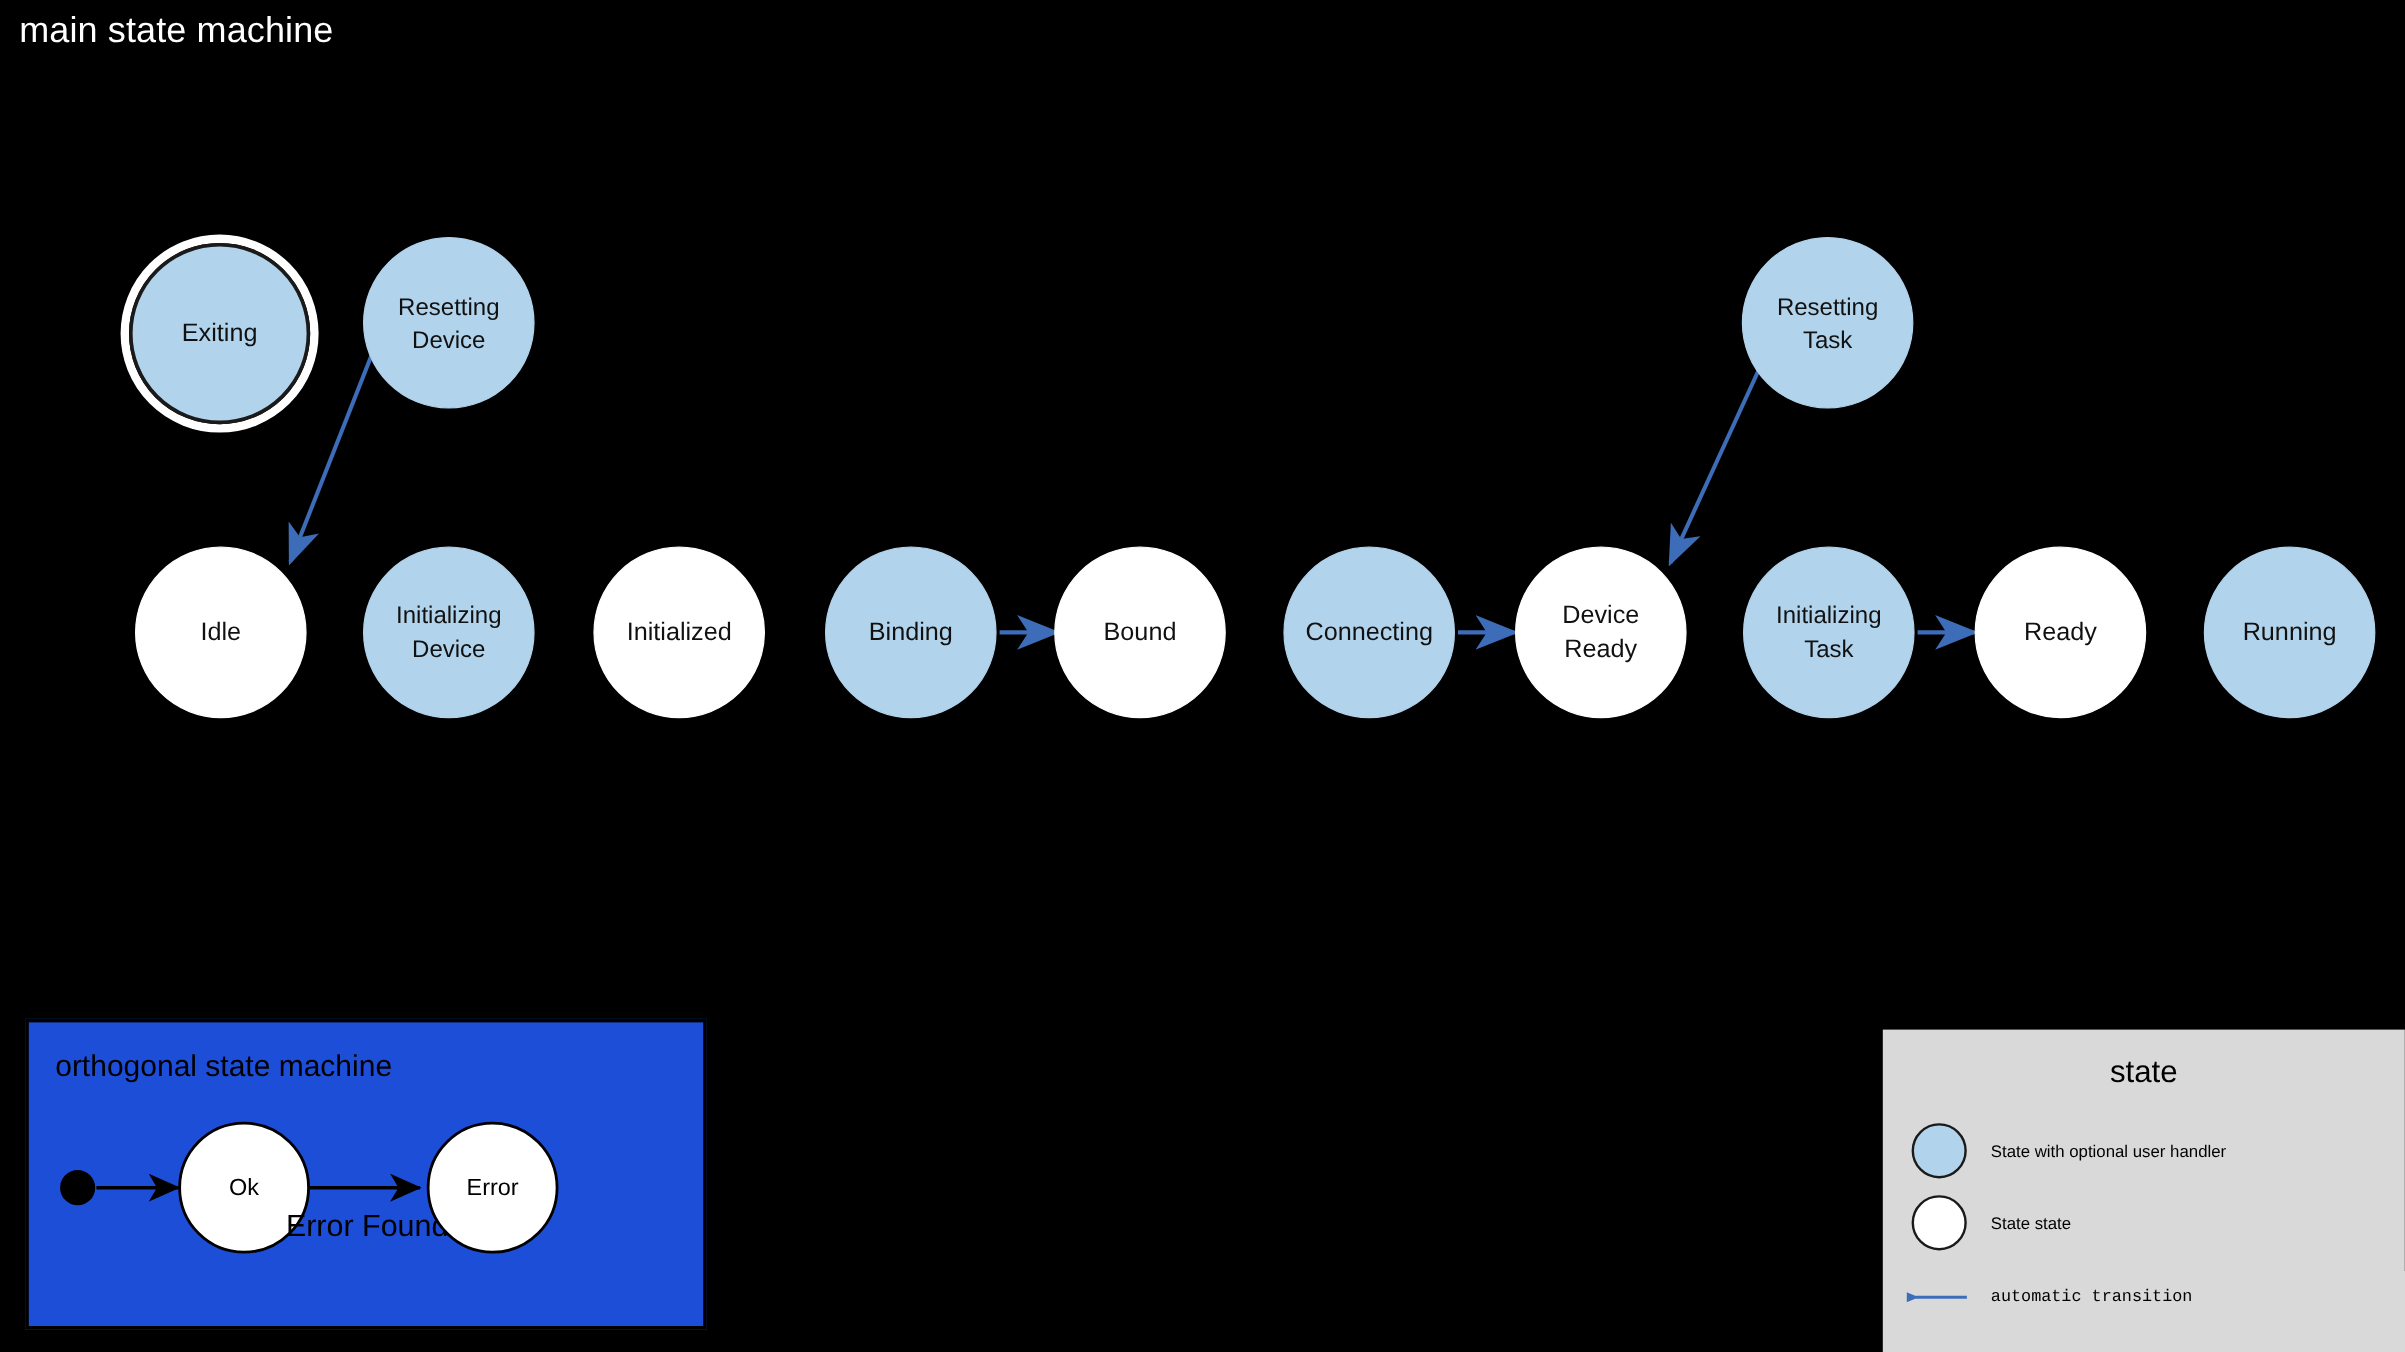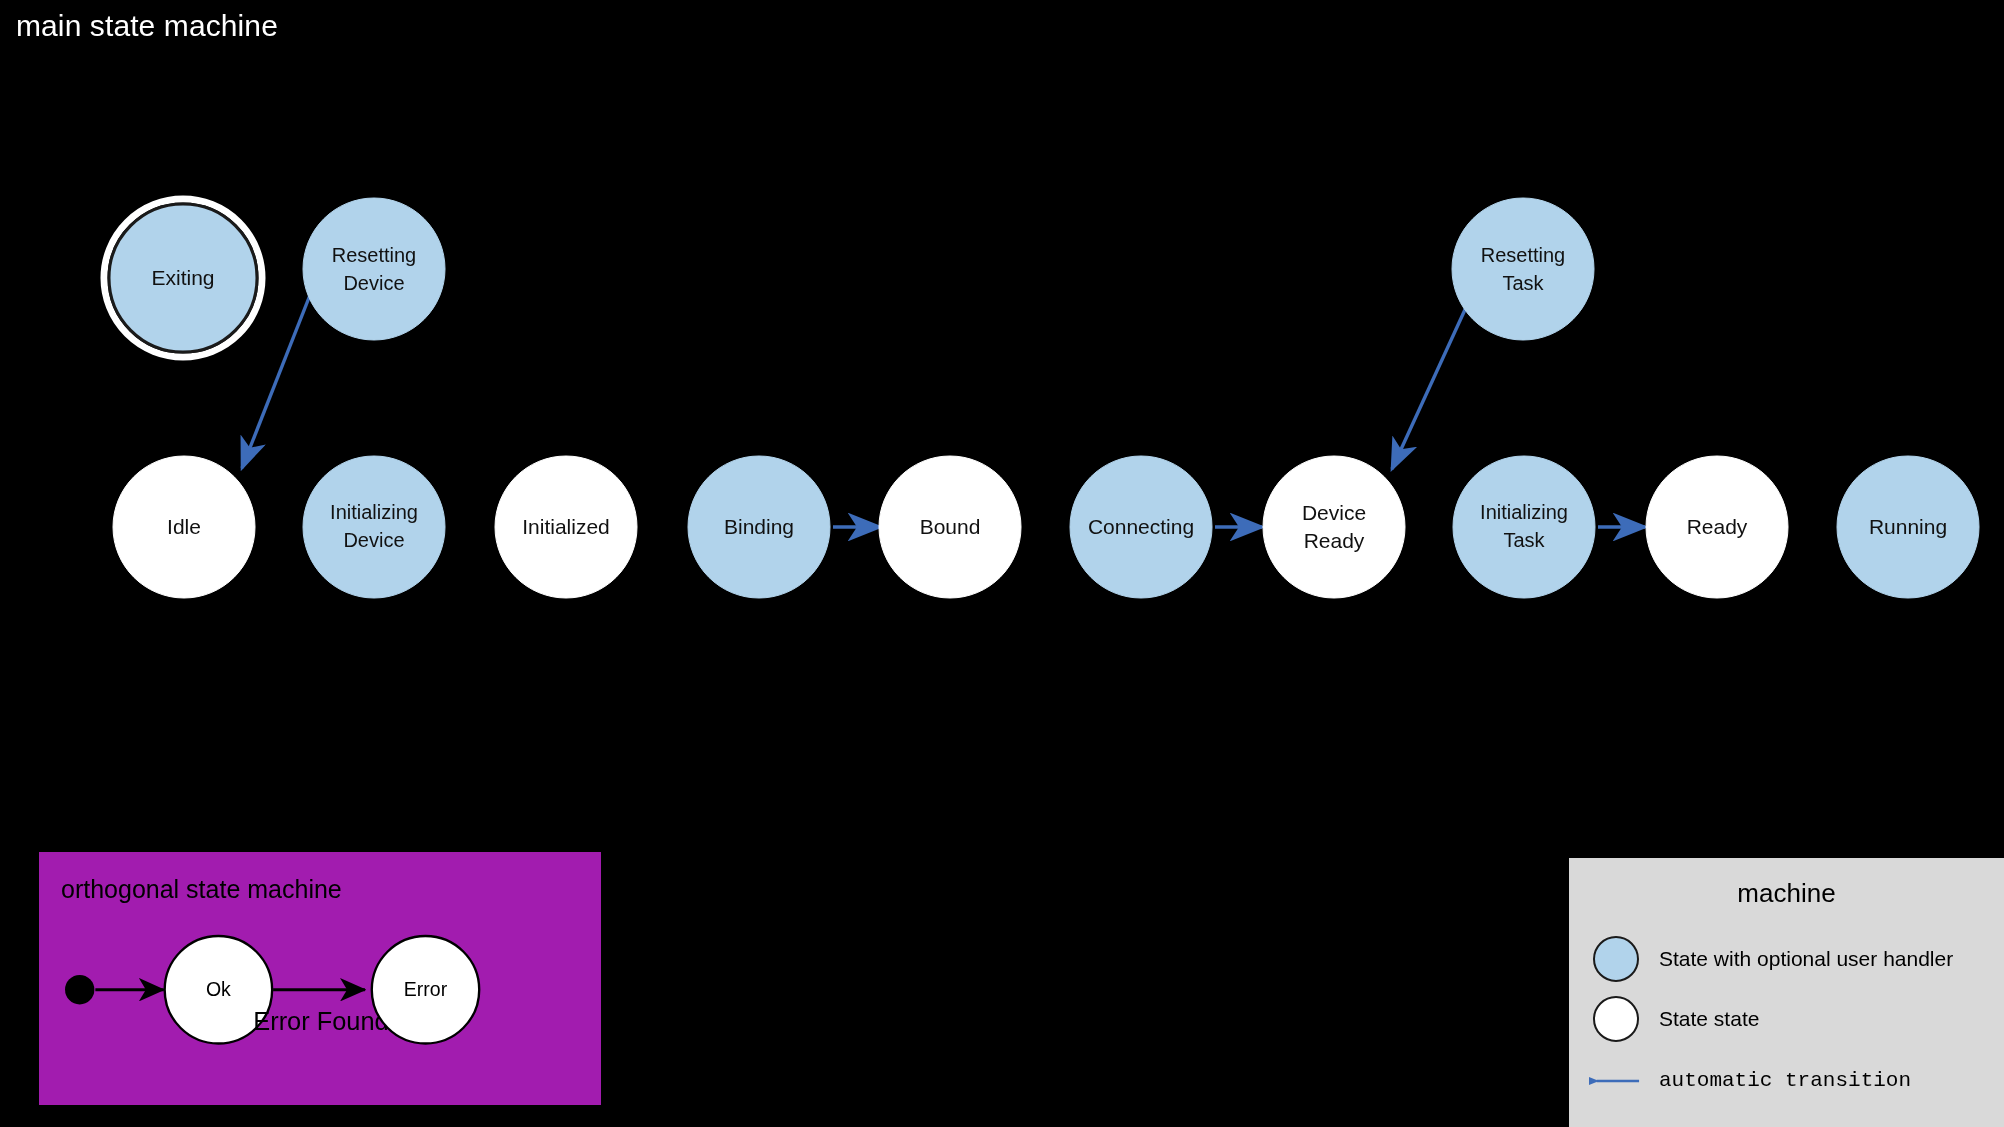--- a/index.html
+++ b/index.html
@@ -54,25 +54,25 @@
     dominant-baseline: middle;
     user-select: none;
   }
   .node-label.small {
     font-size: 20px;
   }
 
   
   #ortho-panel {
     position: absolute;
-    left: 36px;
+    left: 21px;
     top: 849px;
     width: 568px;
     height: 259px;
-    background: #a21caf;
+    background: #1d4ed8;
     border: 3px solid #000000;
     box-sizing: border-box;
   }
   .ortho-title {
     position: absolute;
     left: 22px;
     top: 22px;
     color: #000000;
     font-size: 25px;
     line-height: 30px;
@@ -138,21 +138,21 @@
   }
   .legend-circle {
     width: 46px;
     height: 46px;
     border-radius: 50%;
     border: 2px solid #1a1a1a;
     box-sizing: border-box;
   }
   .legend-text {
     color: #000000;
-    font-size: 21px;
+    font-size: 14px;
     line-height: 22px;
     white-space: nowrap;
   }
 </style>
 </head>
 <body>
 
 <div id="canvas">
 
   <div class="diagram-title">main state machine</div>
@@ -289,21 +289,21 @@
       <text class="ortho-edge-label" x="285" y="182">Error Found</text>
 
       <g>
         <circle cx="392" cy="141" r="55" fill="#ffffff" stroke="#000000" stroke-width="2.4"></circle>
         <text class="ortho-node-label" x="392" y="142">Error</text>
       </g>
     </svg>
   </div>
 
   <div id="legend-panel">
-    <div class="legend-title">machine</div>
+    <div class="legend-title">state</div>
 
     <div class="legend-row" id="legend-row-0">
       <div class="legend-swatch">
         <div class="legend-circle" style="background:#b1d3eb;"></div>
       </div>
       <div class="legend-text">State with optional user handler</div>
     </div>
 
     <div class="legend-row" id="legend-row-1">
       <div class="legend-swatch">

